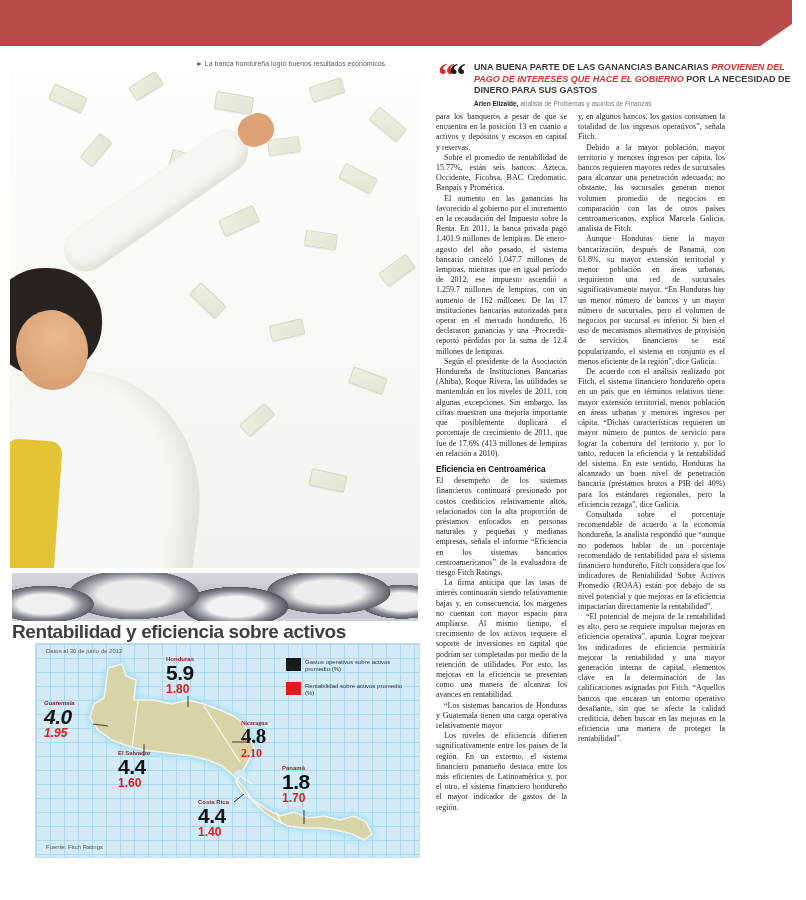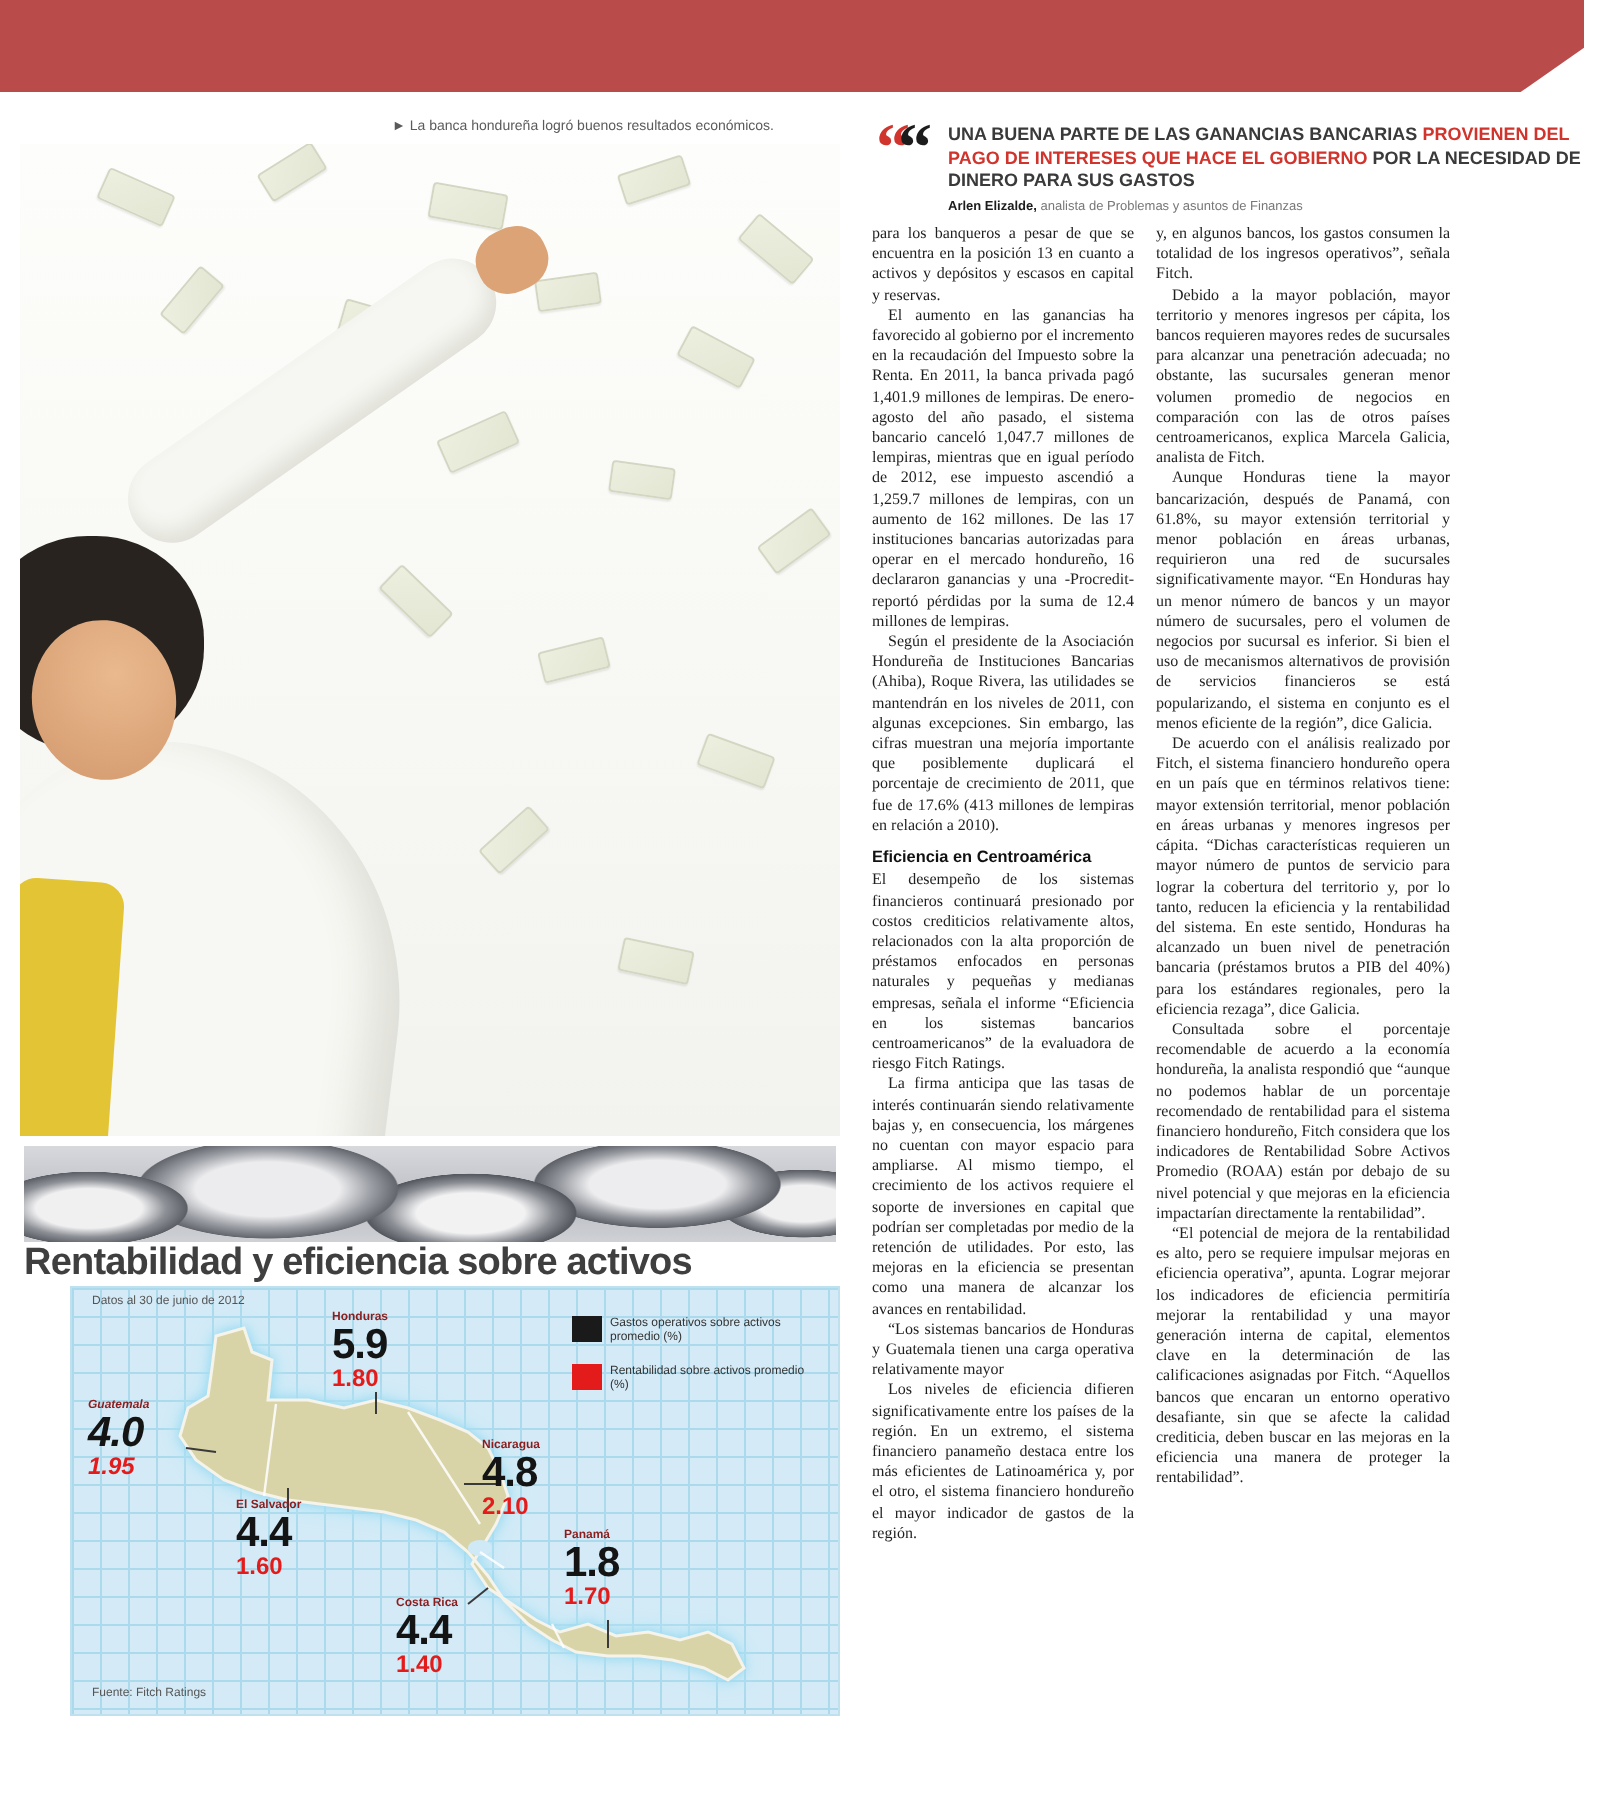--- a/index.html
+++ b/index.html
@@ -33,21 +33,21 @@
         border-radius:12px;transform:rotate(4deg);}
 
   
   .quote{position:absolute;left:438px;top:62px;width:360px;}
   .qmarks{position:absolute;left:0;top:-4px;font-family:"Liberation Serif",serif;
           font-weight:bold;font-size:34px;line-height:1;letter-spacing:-6px;}
   .qmarks .q1{color:#d0342c;}
   .qmarks .q2{color:#1c1c1c;}
   .quote-text{margin-left:36px;font-size:9px;line-height:11.5px;font-weight:bold;
               color:#3a3a3a;text-transform:uppercase;}
-  .quote-text .hl{color:#d0342c;}
+  .quote-text .hl{color:#d0342c;font-style:italic;}
   .quote-attr{margin-left:36px;margin-top:3px;font-size:6.5px;color:#777;}
   .quote-attr b{color:#1c1c1c;}
 
   
   .col{position:absolute;top:112px;height:772px;overflow:hidden;
        font-family:"Liberation Serif",serif;font-size:8px;line-height:10.2px;
        color:#1f1f1f;text-align:justify;}
   .col1{left:436px;width:131px;}
   .col2{left:578px;width:147px;}
   .col p{margin:0;text-indent:8px;}
@@ -125,20 +125,21 @@
   </div>
 
   <div class="quote">
     <div class="qmarks"><span class="q1">“</span><span class="q2">“</span></div>
     <div class="quote-text"><span>Una buena parte de las ganancias bancarias </span><span class="hl">provienen del pago de intereses que hace el gobierno </span><span>por la necesidad de dinero para sus gastos</span></div>
     <div class="quote-attr"><b>Arlen Elizalde,</b><span> analista de Problemas y asuntos de Finanzas</span></div>
   </div>
 
   <div class="col col1">
     <p class="noindent">para los banqueros a pesar de que se encuentra en la posición 13 en cuanto a activos y depósitos y escasos en capital y reservas.</p>
+    <p>Sobre el promedio de rentabilidad de 15.77%, están seis bancos: Azteca, Occidente, Ficohsa, BAC Credomatic, Banpaís y Promérica.</p>
     <p>El aumento en las ganancias ha favorecido al gobierno por el incremento en la recaudación del Impuesto sobre la Renta. En 2011, la banca privada pagó 1,401.9 millones de lempiras. De enero-agosto del año pasado, el sistema bancario canceló 1,047.7 millones de lempiras, mientras que en igual período de 2012, ese impuesto ascendió a 1,259.7 millones de lempiras, con un aumento de 162 millones. De las 17 instituciones bancarias autorizadas para operar en el mercado hondureño, 16 declararon ganancias y una -Procredit- reportó pérdidas por la suma de 12.4 millones de lempiras.</p>
     <p>Según el presidente de la Asociación Hondureña de Instituciones Bancarias (Ahiba), Roque Rivera, las utilidades se mantendrán en los niveles de 2011, con algunas excepciones. Sin embargo, las cifras muestran una mejoría importante que posiblemente duplicará el porcentaje de crecimiento de 2011, que fue de 17.6% (413 millones de lempiras en relación a 2010).</p>
     <h3>Eficiencia en Centroamérica</h3>
     <p class="noindent">El desempeño de los sistemas financieros continuará presionado por costos crediticios relativamente altos, relacionados con la alta proporción de préstamos enfocados en personas naturales y pequeñas y medianas empresas, señala el informe “Eficiencia en los sistemas bancarios centroamericanos” de la evaluadora de riesgo Fitch Ratings.</p>
     <p>La firma anticipa que las tasas de interés continuarán siendo relativamente bajas y, en consecuencia, los márgenes no cuentan con mayor espacio para ampliarse. Al mismo tiempo, el crecimiento de los activos requiere el soporte de inversiones en capital que podrían ser completadas por medio de la retención de utilidades. Por esto, las mejoras en la eficiencia se presentan como una manera de alcanzar los avances en rentabilidad.</p>
     <p>“Los sistemas bancarios de Honduras y Guatemala tienen una carga operativa relativamente mayor</p>
     <p>Los niveles de eficiencia difieren significativamente entre los países de la región. En un extremo, el sistema financiero panameño destaca entre los más eficientes de Latinoamérica y, por el otro, el sistema financiero hondureño el mayor indicador de gastos de la región.</p>
   </div>
 
   <div class="col col2">
@@ -193,21 +194,21 @@
         <div class="c-black">4.0</div>
         <div class="c-red">1.95</div>
       </div>
 
       <div class="country" style="left:82px;top:106px;width:56px;">
         <div class="c-name">El Salvador</div>
         <div class="c-black">4.4</div>
         <div class="c-red">1.60</div>
       </div>
 
-      <div class="country" style="left:205px;top:76px;width:52px;">
+      <div class="country" style="left:205px;top:76px;width:52px;font-family:Liberation Serif, serif;">
         <div class="c-name">Nicaragua</div>
         <div class="c-black">4.8</div>
         <div class="c-red">2.10</div>
       </div>
 
       <div class="country" style="left:246px;top:121px;width:46px;">
         <div class="c-name">Panamá</div>
         <div class="c-black">1.8</div>
         <div class="c-red">1.70</div>
       </div>

